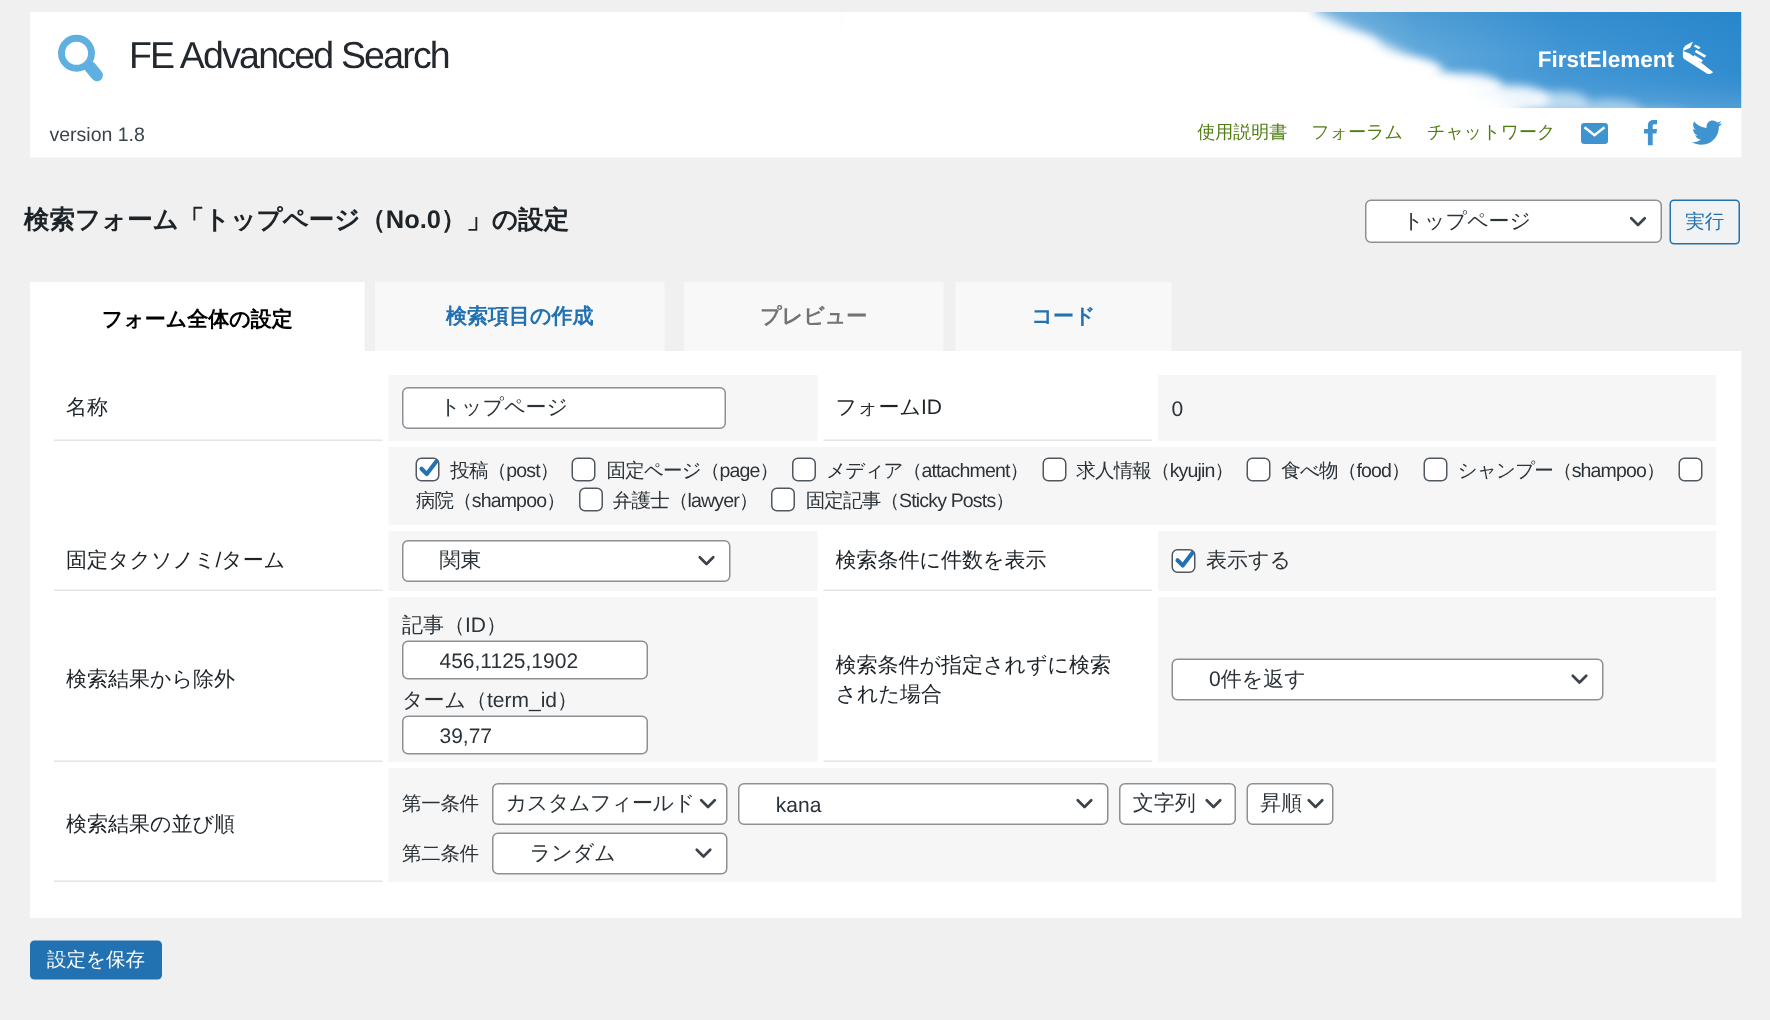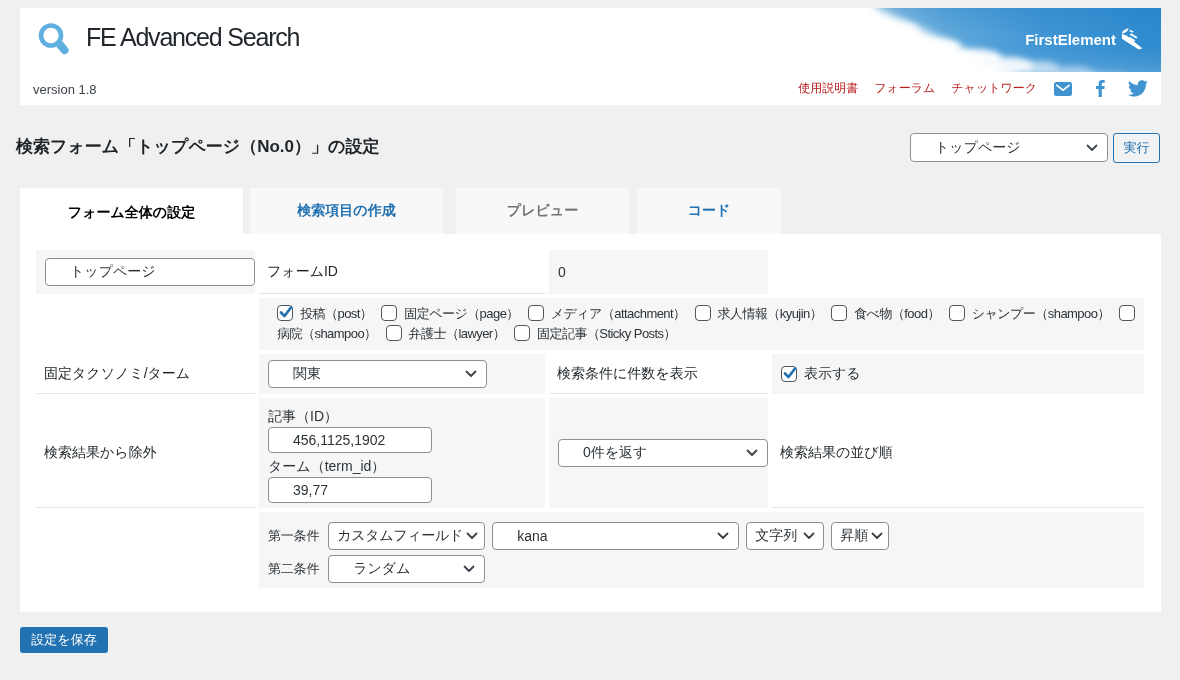--- a/index.html
+++ b/index.html
@@ -13,21 +13,21 @@
 }
 .abs { position:absolute; }
 
 
 #hpanel { left:20px; top:8px; width:1141px; height:97px; background:#fff; }
 #sky { position:absolute; right:0; top:0; width:600px; height:64px; }
 #magnifier { position:absolute; left:16px; top:12px; }
 #title { position:absolute; left:66px; top:17px; font-size:25px; line-height:25px; color:#23282e; letter-spacing:-1.2px; }
 #version { position:absolute; left:13px; top:74px; font-size:13px; color:#3c434a; }
 #hlinks { position:absolute; right:13px; top:64px; height:33px; display:flex; align-items:center; }
-#hlinks .lnk { font-size:12px; color:#b91c1c; margin-left:16px; }
+#hlinks .lnk { font-size:12px; color:#4d7c0f; margin-left:16px; }
 #hlinks .ic { margin-left:23px; display:flex; align-items:center; }
 
 
 #h1 { left:16px; top:135px; font-size:17px; font-weight:bold; color:#1d2327; }
 #topsel { left:910px; top:133px; width:198px; height:29px; }
 #execbtn { left:1113px; top:133px; width:47px; height:30px; border:1px solid #2271b1; border-radius:3px; background:#f1f2f3; color:#2271b1; font-size:13px; display:flex; align-items:center; justify-content:center; }
 
 
 .tab { position:absolute; top:188px; height:46px; display:flex; align-items:center; justify-content:center; font-size:14px; font-weight:bold; }
 #tab1 { left:20px; width:223px; background:#fff; color:#000000; height:50px; }
@@ -170,20 +170,21 @@
 <div class="abs" id="execbtn">実行</div>
 
 <div class="tab" id="tab1">フォーム全体の設定</div>
 <div class="tab" id="tab2">検索項目の作成</div>
 <div class="tab" id="tab3">プレビュー</div>
 <div class="tab" id="tab4">コード</div>
 
 <div class="abs" id="panel">
   <div id="grid">
 
+    <div class="th">名称</div>
     <div class="td">
         <span class="inp" style="width:216px;">トップページ</span>
       </div>
     <div class="th">フォームID</div>
     <div class="td">0</div>
 
     <div class="td span3" id="cbrow">
       <div>
         <div class="cbline"><span class="cb checked"><svg width="16" height="16" viewBox="0 0 16 16">
                 <path d="M3 8.5 L6.5 12 L13 3.5" stroke="#2271b1" stroke-width="2.7" fill="none" stroke-linecap="round" stroke-linejoin="round"></path>
@@ -208,20 +209,21 @@
         <span class="cblabel">表示する</span>
       </div>
 
     <div class="th">検索結果から除外</div>
     <div class="td" id="r4td1">
       <div class="small">記事（ID）</div>
       <span class="inp" style="width:164px;">456,1125,1902</span>
       <div class="small">ターム（term_id）</div>
       <span class="inp" style="width:164px;">39,77</span>
     </div>
+    <div class="th" style="line-height:19px; padding-right:14px;">検索条件が指定されずに検索された場合</div>
     <div class="td">
         <span class="sel" style="width:288px;">0件を返す<svg width="12" height="8" viewBox="0 0 12 8">
             <path d="M1.5 1.5 L6 6 L10.5 1.5" fill="none" stroke="#3c434a" stroke-width="1.8" stroke-linecap="round" stroke-linejoin="round"></path>
           </svg></span>
       </div>
 
     <div class="th">検索結果の並び順</div>
     <div class="td span3" id="r5td">
       <div class="condrow">
         <span class="lbl">第一条件</span>

